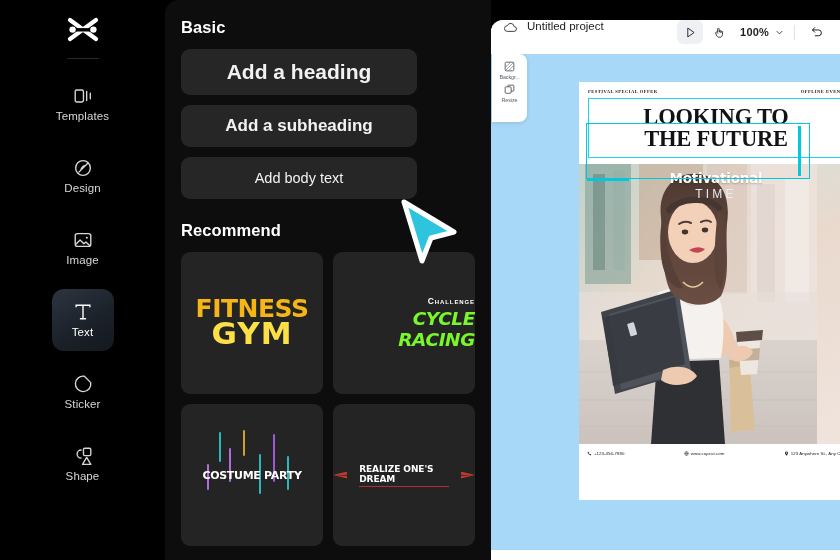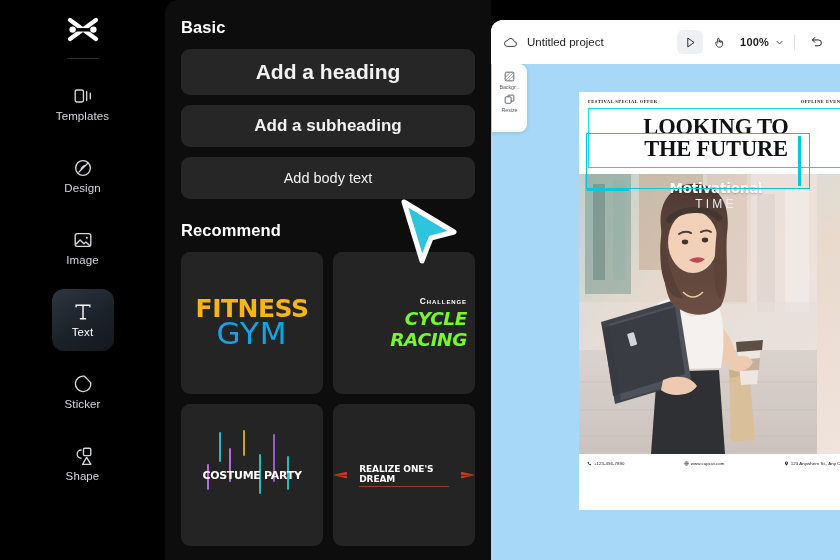--- a/index.html
+++ b/index.html
@@ -66,21 +66,21 @@
   }
   .panel-title {
     color: #ffffff;
     font-size: 16.5px;
     font-weight: bold;
     margin-bottom: 12px;
     letter-spacing: .1px;
   }
   .panel-title.second { margin-top: 22px; margin-bottom: 12px; }
   .tbtn {
-    width: 294px;
+    width: 236px;
     border-radius: 9px;
     background: #262626;
     color: #f2f2f2;
     display: flex; align-items: center; justify-content: center;
     cursor: pointer;
     margin-bottom: 10px;
     user-select: none;
   }
   .tbtn.h1 { height: 46px; font-size: 21px; font-weight: bold; }
   .tbtn.h2 { height: 42px; font-size: 17px; font-weight: bold; }
@@ -98,24 +98,24 @@
     background: #242424;
     display: flex; align-items: center; justify-content: center;
     overflow: hidden;
     cursor: pointer;
     position: relative;
   }
   
   .c1-wrap { text-align: center; line-height: .95; }
   .c1-a { font-size: 25px; font-weight: bold; color: #F5B615; letter-spacing: -.5px;
           font-family: "DejaVu Sans", sans-serif; }
-  .c1-b { font-size: 31px; font-weight: normal; color: #0ea5e9; letter-spacing: 1px;
+  .c1-b { font-size: 31px; font-weight: bold; color: #fde047; letter-spacing: 1px;
           font-family: "DejaVu Sans", sans-serif; display:block; margin-top: -2px;}
   
-  .c2-wrap { text-align: right; padding-right: 8px; width: 100%; }
+  .c2-wrap { text-align: right; width: 100%; }
   .c2-a { font-size: 8.5px; font-weight: bold; color:#ffffff; letter-spacing: .9px;
           font-variant: small-caps; display:block; }
   .c2-b { font-size: 18.5px; font-weight: bold; font-style: italic; color:#79f72a;
           letter-spacing: -.4px; display:block; margin-top: 2px;
           font-family: "DejaVu Sans", sans-serif; }
   
   .c3-text { font-size: 11px; font-weight: bold; color:#ffffff; letter-spacing:-.3px;
              position: relative; z-index: 2; font-family: "DejaVu Sans", sans-serif; }
   .confetti { position:absolute; width:2px; border-radius:1px; z-index:1; }
   
@@ -130,22 +130,22 @@
   
   .editor {
     position: absolute; left: 491px; top: 20px;
     width: 349px; height: 540px;
     background: #ffffff;
     border-top-left-radius: 12px;
     overflow: hidden;
     z-index: 3;
   }
   .topbar {
-    height: 44px;
-    display: flex; align-items: center;
+    height: 34px;
+    display: flex; align-items: flex-start;
     padding: 0 10px 0 12px;
     background: #ffffff;
     position: relative;
   }
   .cloud-icon { margin-right: 9px; display:flex; }
   .proj-name { font-size: 11.5px; color:#1f1f1f; font-weight: 500; }
   .top-right { margin-left:auto; display:flex; align-items:center; gap:3px; }
   .tool-btn {
     width: 26px; height: 24px; border-radius: 6px;
     display:flex; align-items:center; justify-content:center;

